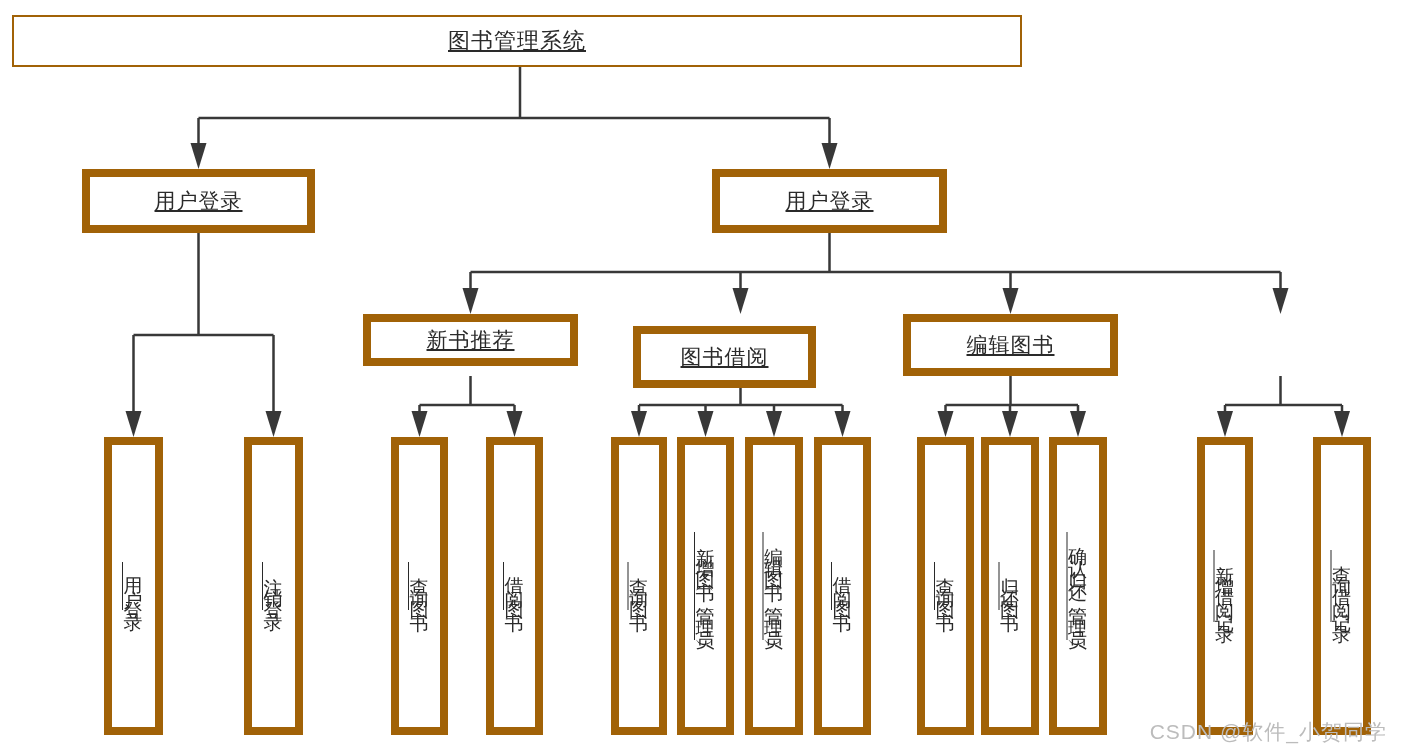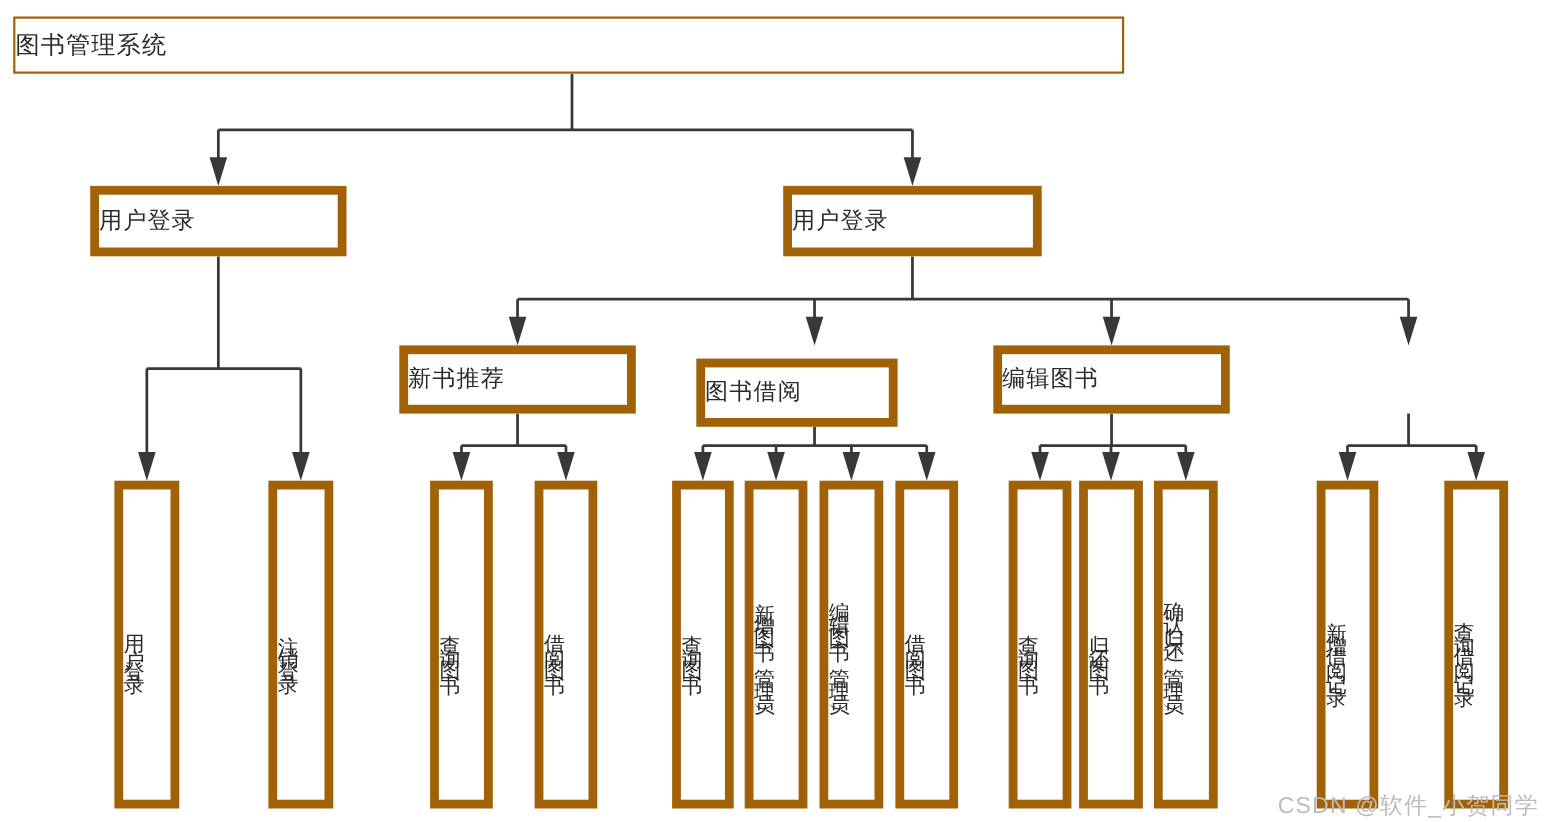--- a/index.html
+++ b/index.html
@@ -17,37 +17,39 @@
     left: 0; top: 0;
     width: 1405px; height: 747px;
   }
   .box {
     position: absolute;
     box-sizing: border-box;
     background: #ffffff;
     border: 8px solid #a16207;
     display: flex;
     align-items: center;
+    justify-content: center;
     text-align: center;
     font-size: 21px;
     letter-spacing: 1px;
     line-height: 1.2;
     white-space: nowrap;
+    text-decoration: underline;
   }
   .box.root { border-width: 2px; font-size: 22px; }
   .box.leaf span {
     writing-mode: vertical-rl;
     text-orientation: mixed;
     font-size: 19px;
     letter-spacing: 12px;
     line-height: 1;
   }
   .watermark {
     position: absolute;
-    right: 6px;
+    right: 18px;
     bottom: 1px;
     font-size: 21px;
     color: #bcbcbc;
     letter-spacing: 1px;
     z-index: 5;
     white-space: nowrap;
   }
 </style>
 </head>
 <body>
@@ -98,21 +100,21 @@
     <span>图书管理系统</span>
   </div>
 
   <div class="box" style="left:82px; top:169px; width:233px; height:64px;">
     <span>用户登录</span>
   </div>
   <div class="box" style="left:712px; top:169px; width:235px; height:64px;">
     <span>用户登录</span>
   </div>
 
-  <div class="box" style="left:363px; top:314px; width:215px; height:62px;">
+  <div class="box" style="left:363px; top:314px; width:215px; height:52px;">
     <span>新书推荐</span>
   </div>
   <div class="box" style="left:633px; top:326px; width:183px; height:62px;">
     <span>图书借阅</span>
   </div>
   <div class="box" style="left:903px; top:314px; width:215px; height:62px;">
     <span>编辑图书</span>
   </div>
 
   <div class="box leaf" style="left:104px; top:437px; width:59px; height:298px;">

